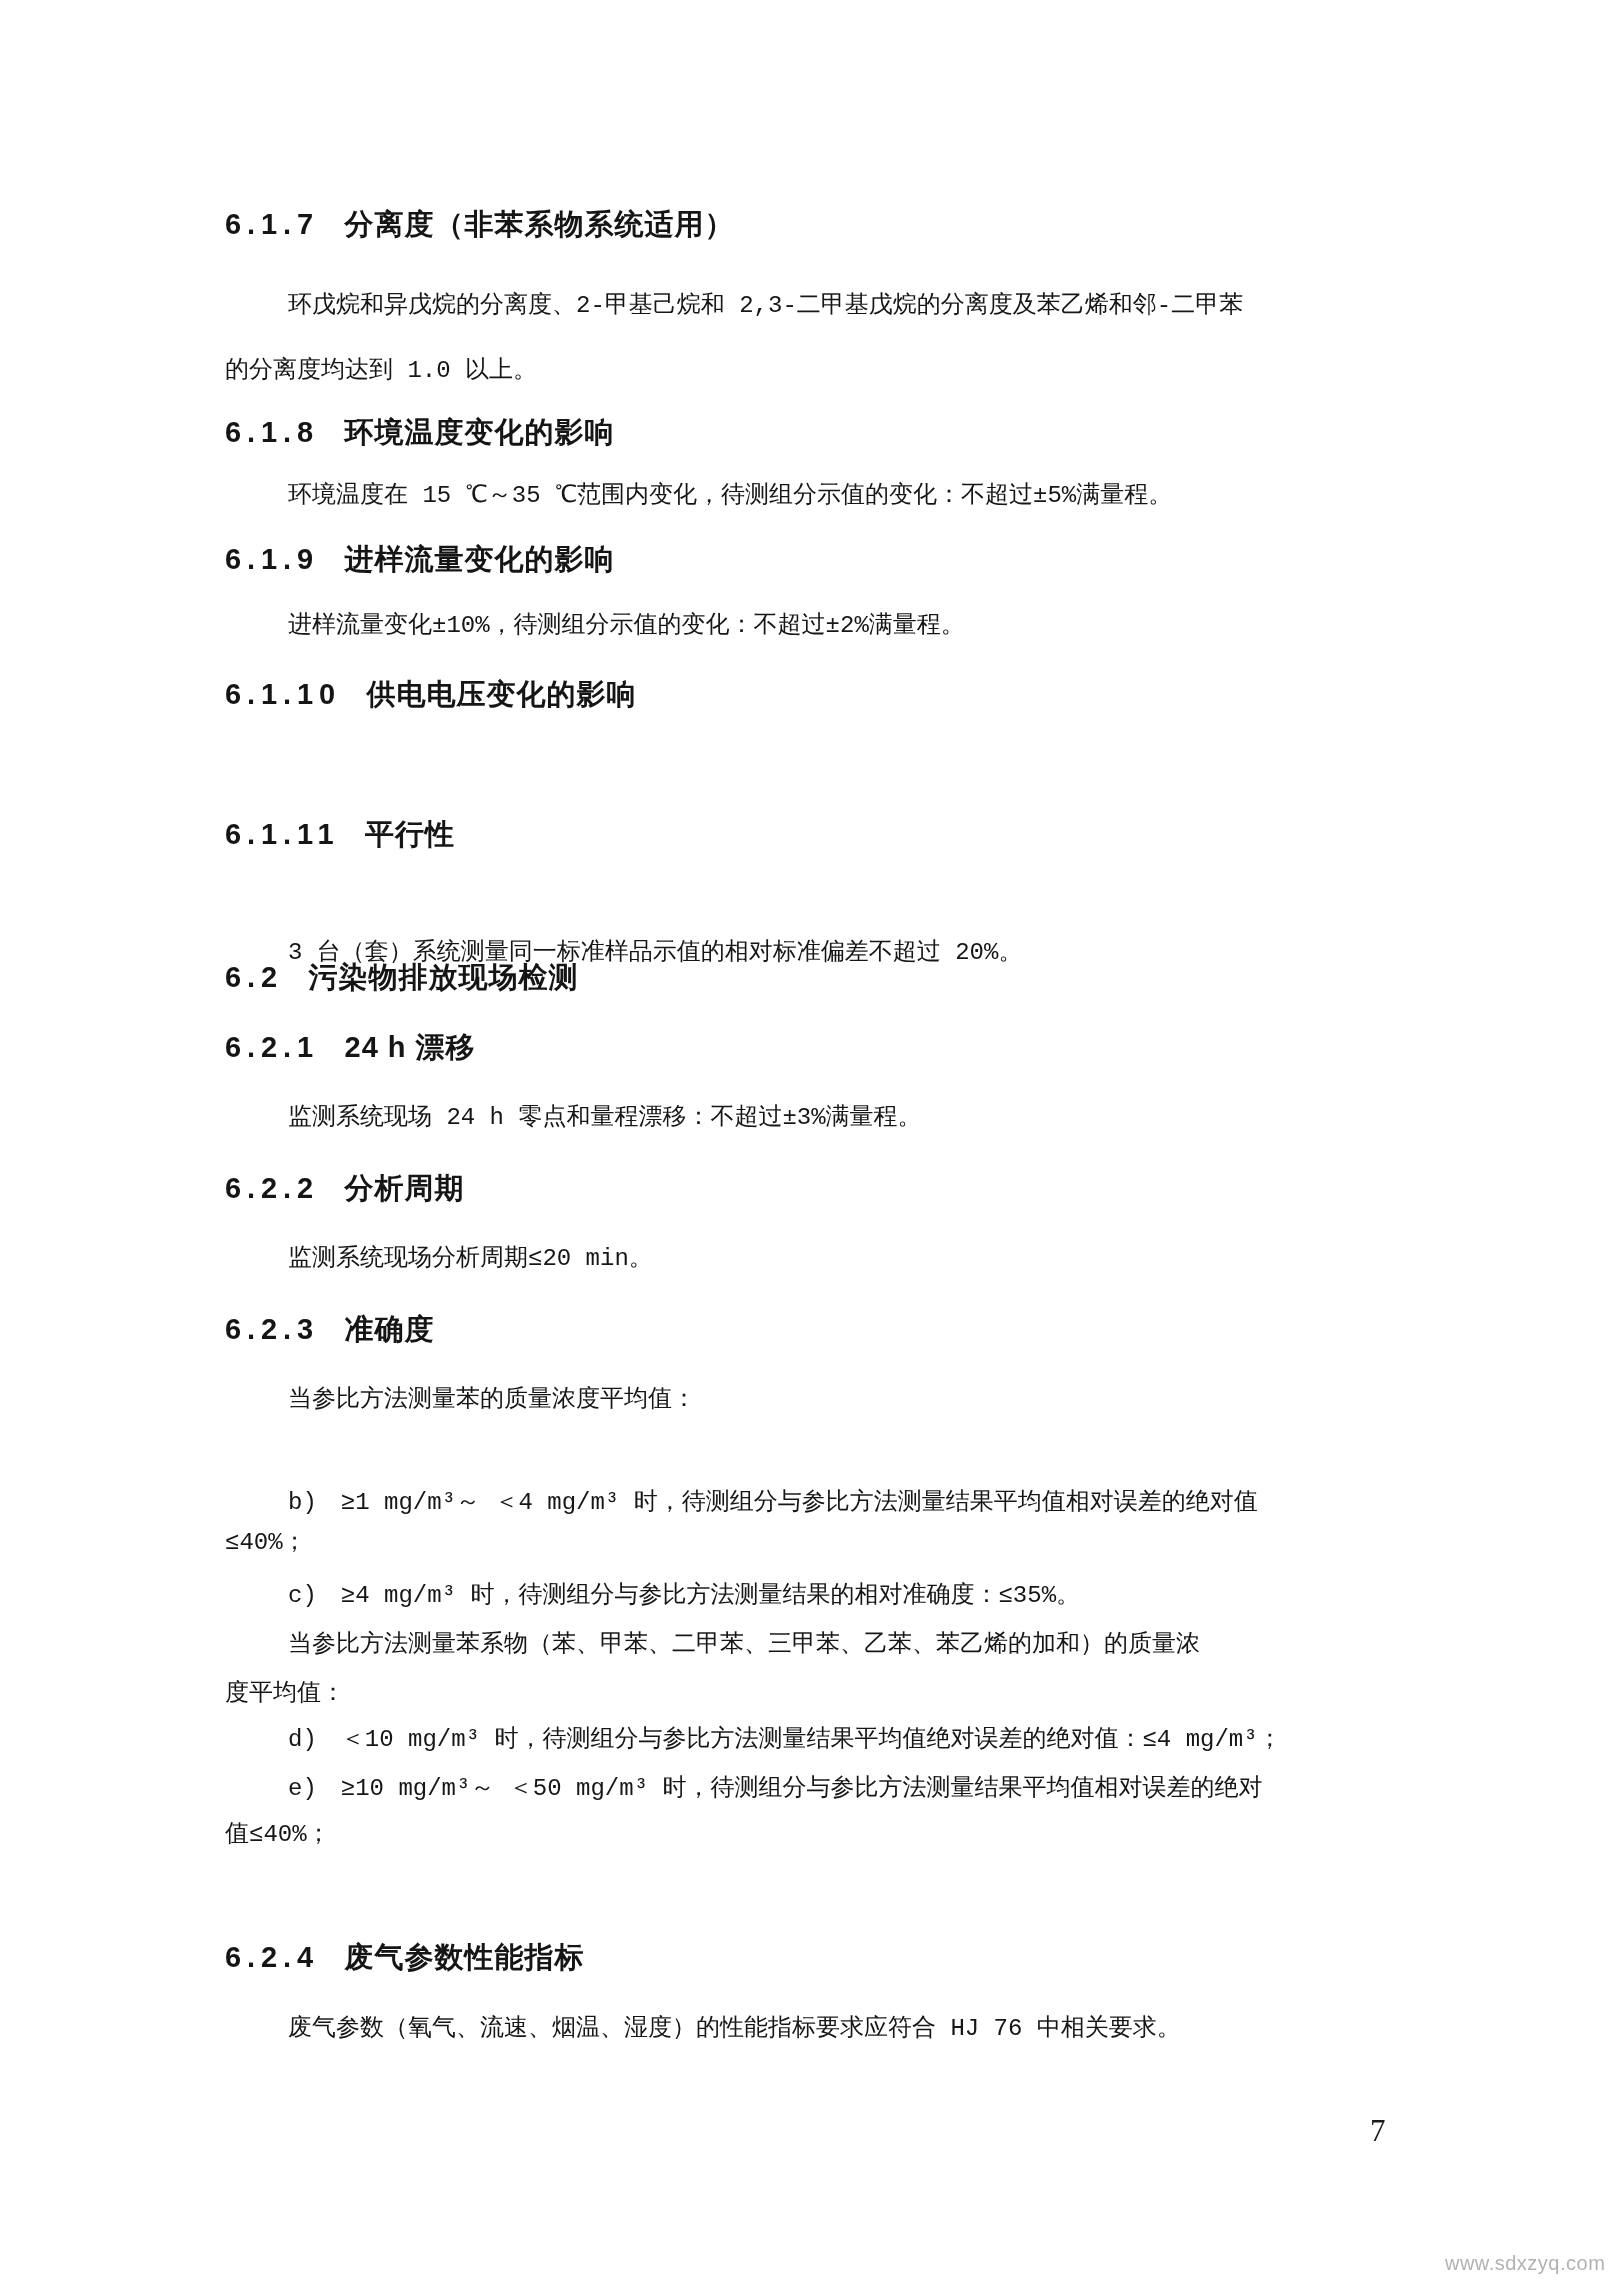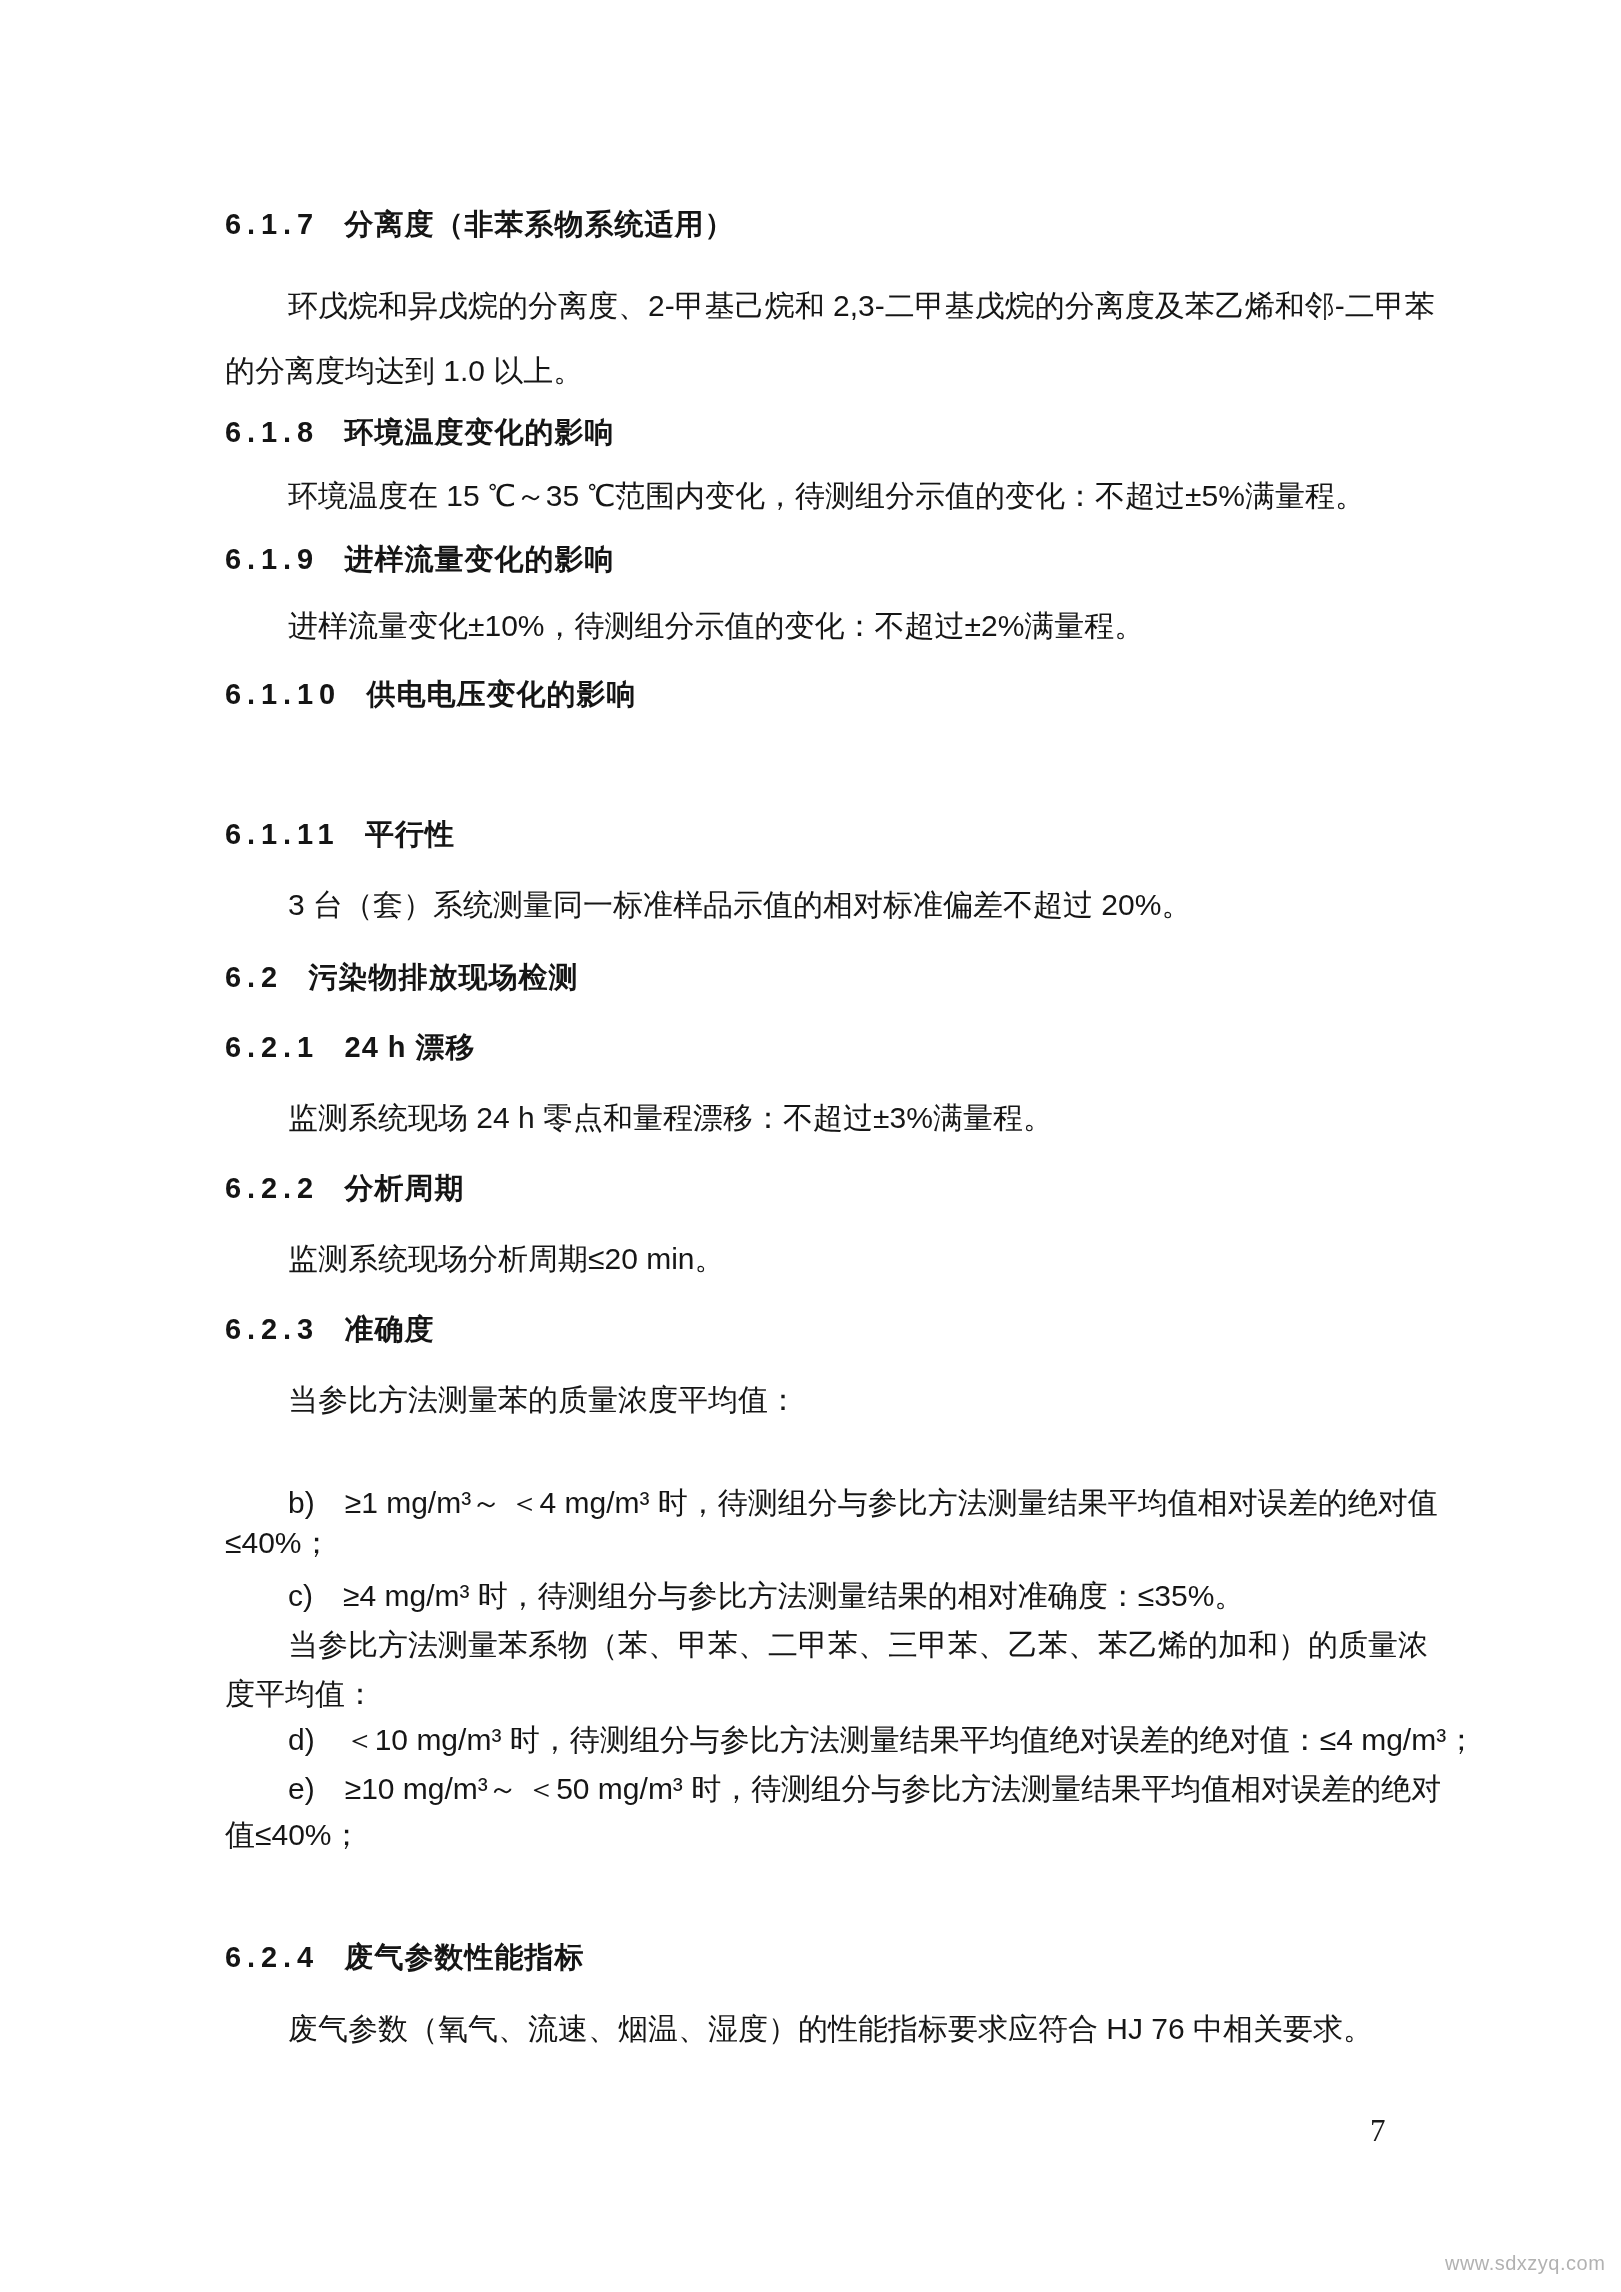--- a/index.html
+++ b/index.html
@@ -25,22 +25,22 @@
     color: #151515;
   }
   .h .num {
     letter-spacing: 5.9px;
     margin-right: 25.5px;
   }
   
   .b {
     position: absolute;
     left: 225px;
-    font-family: Liberation Sans, sans-serif;
-    font-size: 30px;
+    font-family: Liberation Mono, monospace;
+    font-size: 24px;
     line-height: 35px;
     white-space: nowrap;
     color: #161616;
   }
   .b.ind { left: 288px; }
   .pagenum {
     position: absolute;
     top: 2113px;
     left: 1370px;
     font-family: "Liberation Serif", "DejaVu Serif", serif;
@@ -78,21 +78,21 @@
   </div>
   <div class="b ind" style="top:608px">进样流量变化±10%，待测组分示值的变化：不超过±2%满量程。</div>
 
   <div class="h" style="top:678px">
     <span class="num">6.1.10</span><span class="title">供电电压变化的影响</span>
   </div>
 
   <div class="h" style="top:818px">
     <span class="num">6.1.11</span><span class="title">平行性</span>
   </div>
-  <div class="b ind" style="top:887px">3 台（套）系统测量同一标准样品示值的相对标准偏差不超过 20%。</div>
+  <div class="b ind" style="top:935px">3 台（套）系统测量同一标准样品示值的相对标准偏差不超过 20%。</div>
 
   <div class="h" style="top:961px">
     <span class="num">6.2</span><span class="title">污染物排放现场检测</span>
   </div>
 
   <div class="h" style="top:1031px">
     <span class="num">6.2.1</span><span class="title">24 h 漂移</span>
   </div>
   <div class="b ind" style="top:1100px">监测系统现场 24 h 零点和量程漂移：不超过±3%满量程。</div>
 

